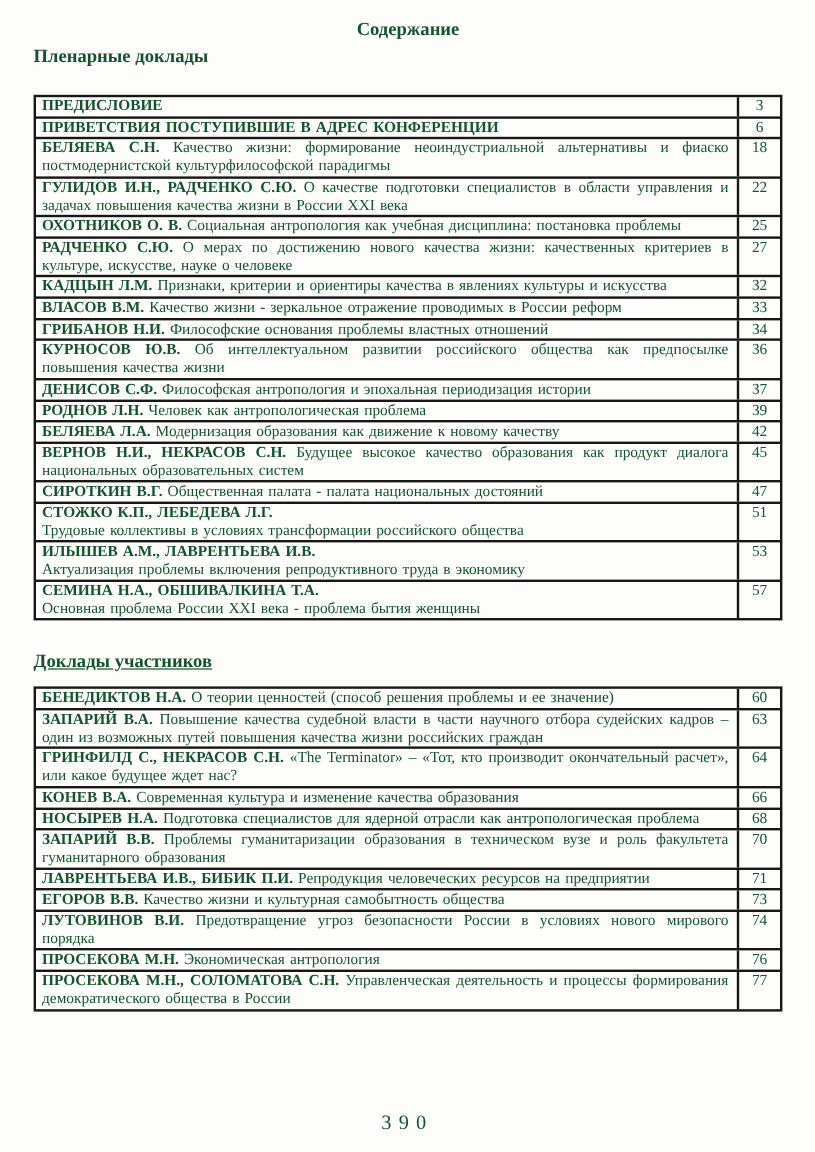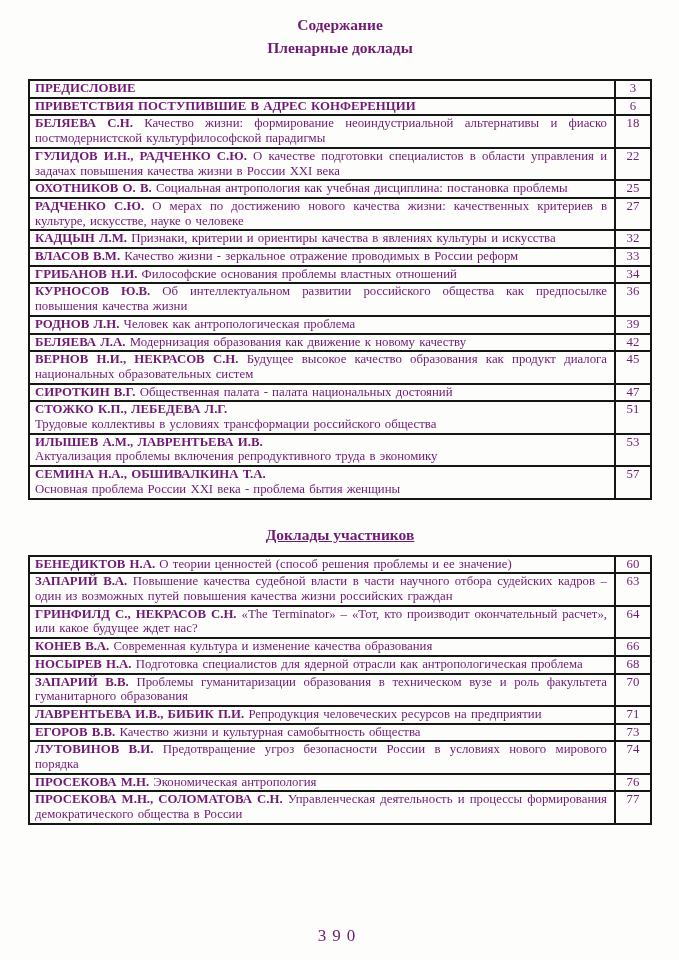--- a/index.html
+++ b/index.html
@@ -1,25 +1,25 @@
 <!DOCTYPE html>
 <html><head>
 <meta charset="utf-8">
 <style>
   html, body { margin: 0; padding: 0; background: #ffffff; }
   .page {
     width: 679px; height: 960px;
-    background: #fdfdfb; color: #701a75;
+    background: #fdfdfb; color: #14532d;
     font-family: "Liberation Serif", serif;
     position: relative; box-sizing: border-box;
     padding: 14px 27px 0 28px;
     overflow: hidden;
   }
   .doc-title { font-weight: bold; font-size: 15.5px; text-align: center; margin-top: 2px; }
-  .section-title { font-weight: bold; font-size: 15.5px; text-align: center; margin-top: 5px; }
+  .section-title { font-weight: bold; font-size: 15.5px; margin-top: 5px; }
   .section-title.second { margin-top: 26px; text-decoration: underline; }
   .toc { border: 2px solid #161616; margin-top: 22px; }
   .toc.second { margin-top: 11px; }
   .trow { display: flex; border-top: 2px solid #161616; }
   .trow:first-child { border-top: none; }
   .tc {
     flex: 1; padding: 0 7px 1px 5px;
     font-size: 12.8px; line-height: 1.15;
     text-align: justify; word-spacing: 1px;
   }
@@ -76,20 +76,24 @@
       <div class="tc"><span class="b">ВЛАСОВ В.М.</span><span> Качество жизни - зеркальное отражение проводимых в России реформ</span></div>
       <div class="pg">33</div>
     </div>
     <div class="trow">
       <div class="tc"><span class="b">ГРИБАНОВ Н.И.</span><span> Философские основания проблемы властных отношений</span></div>
       <div class="pg">34</div>
     </div>
     <div class="trow">
       <div class="tc"><span class="b">КУРНОСОВ Ю.В.</span><span> Об интеллектуальном развитии российского общества как предпосылке повышения качества жизни</span></div>
       <div class="pg">36</div>
+    </div>
+    <div class="trow">
+      <div class="tc"><span class="b">ДЕНИСОВ С.Ф.</span><span> Философская антропология и эпохальная периодизация истории</span></div>
+      <div class="pg">37</div>
     </div>
     <div class="trow">
       <div class="tc"><span class="b">РОДНОВ Л.Н.</span><span> Человек как антропологическая проблема</span></div>
       <div class="pg">39</div>
     </div>
     <div class="trow">
       <div class="tc"><span class="b">БЕЛЯЕВА Л.А.</span><span> Модернизация образования как движение к новому качеству</span></div>
       <div class="pg">42</div>
     </div>
     <div class="trow">

